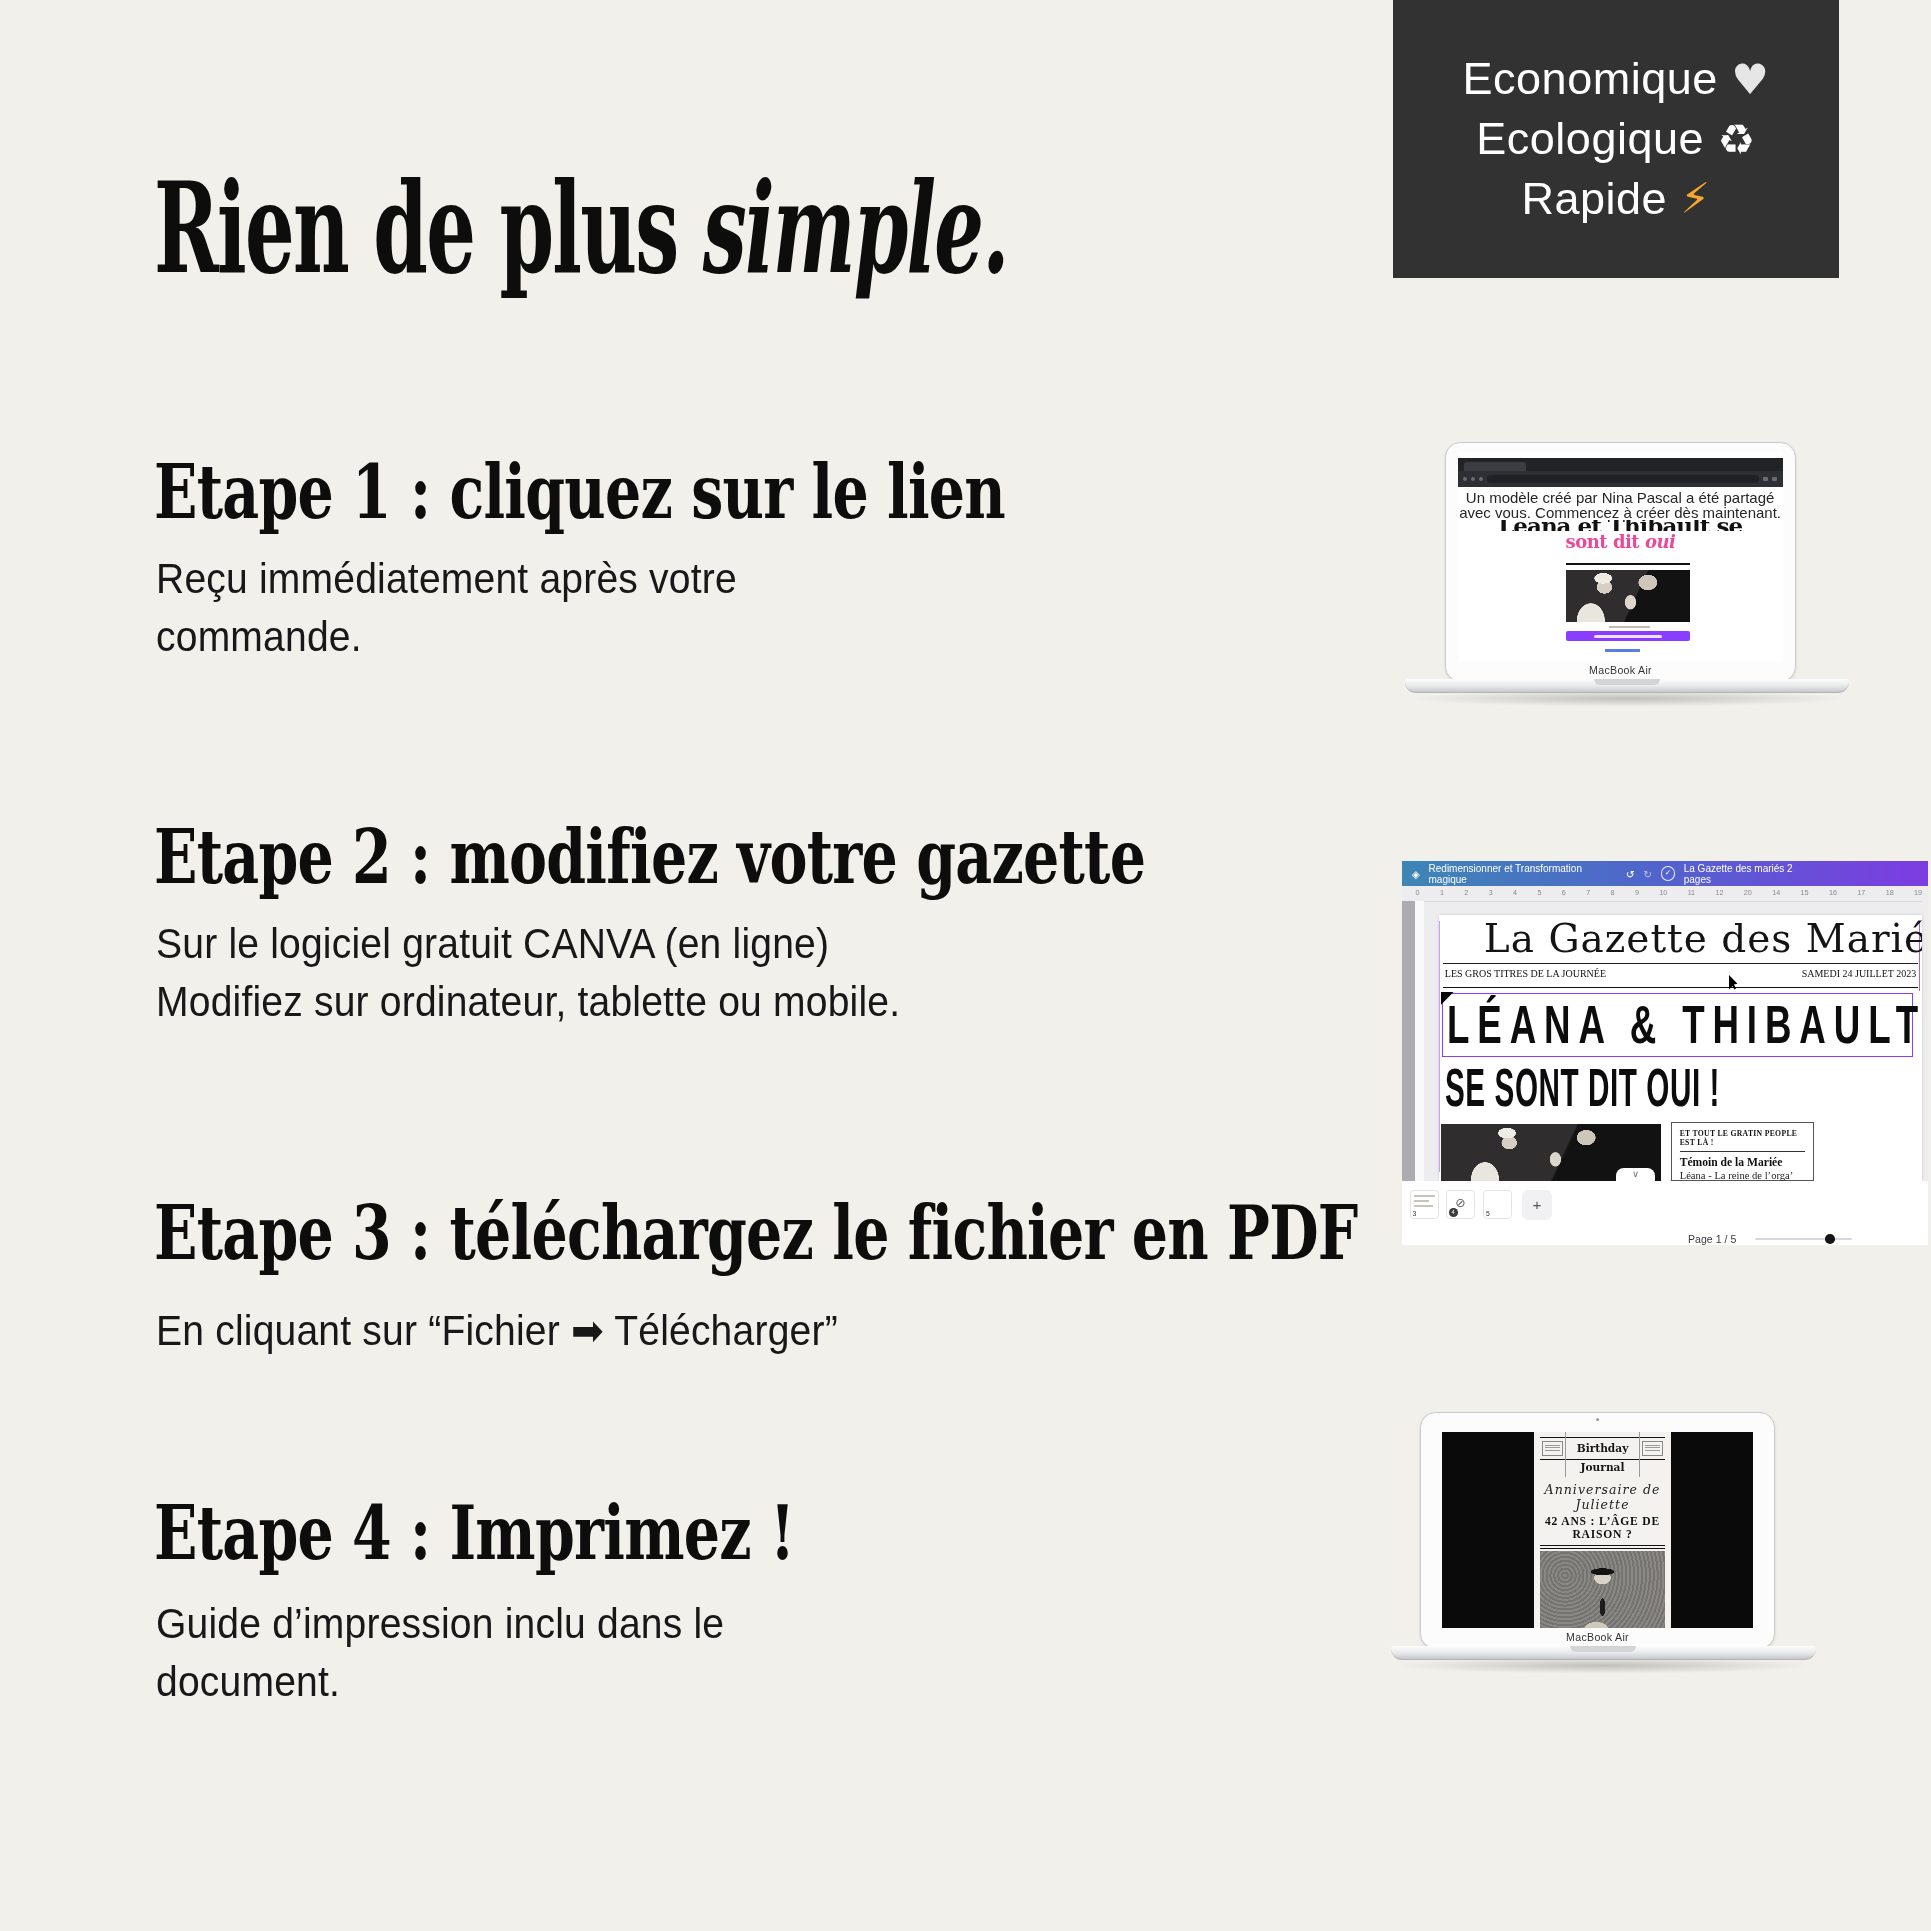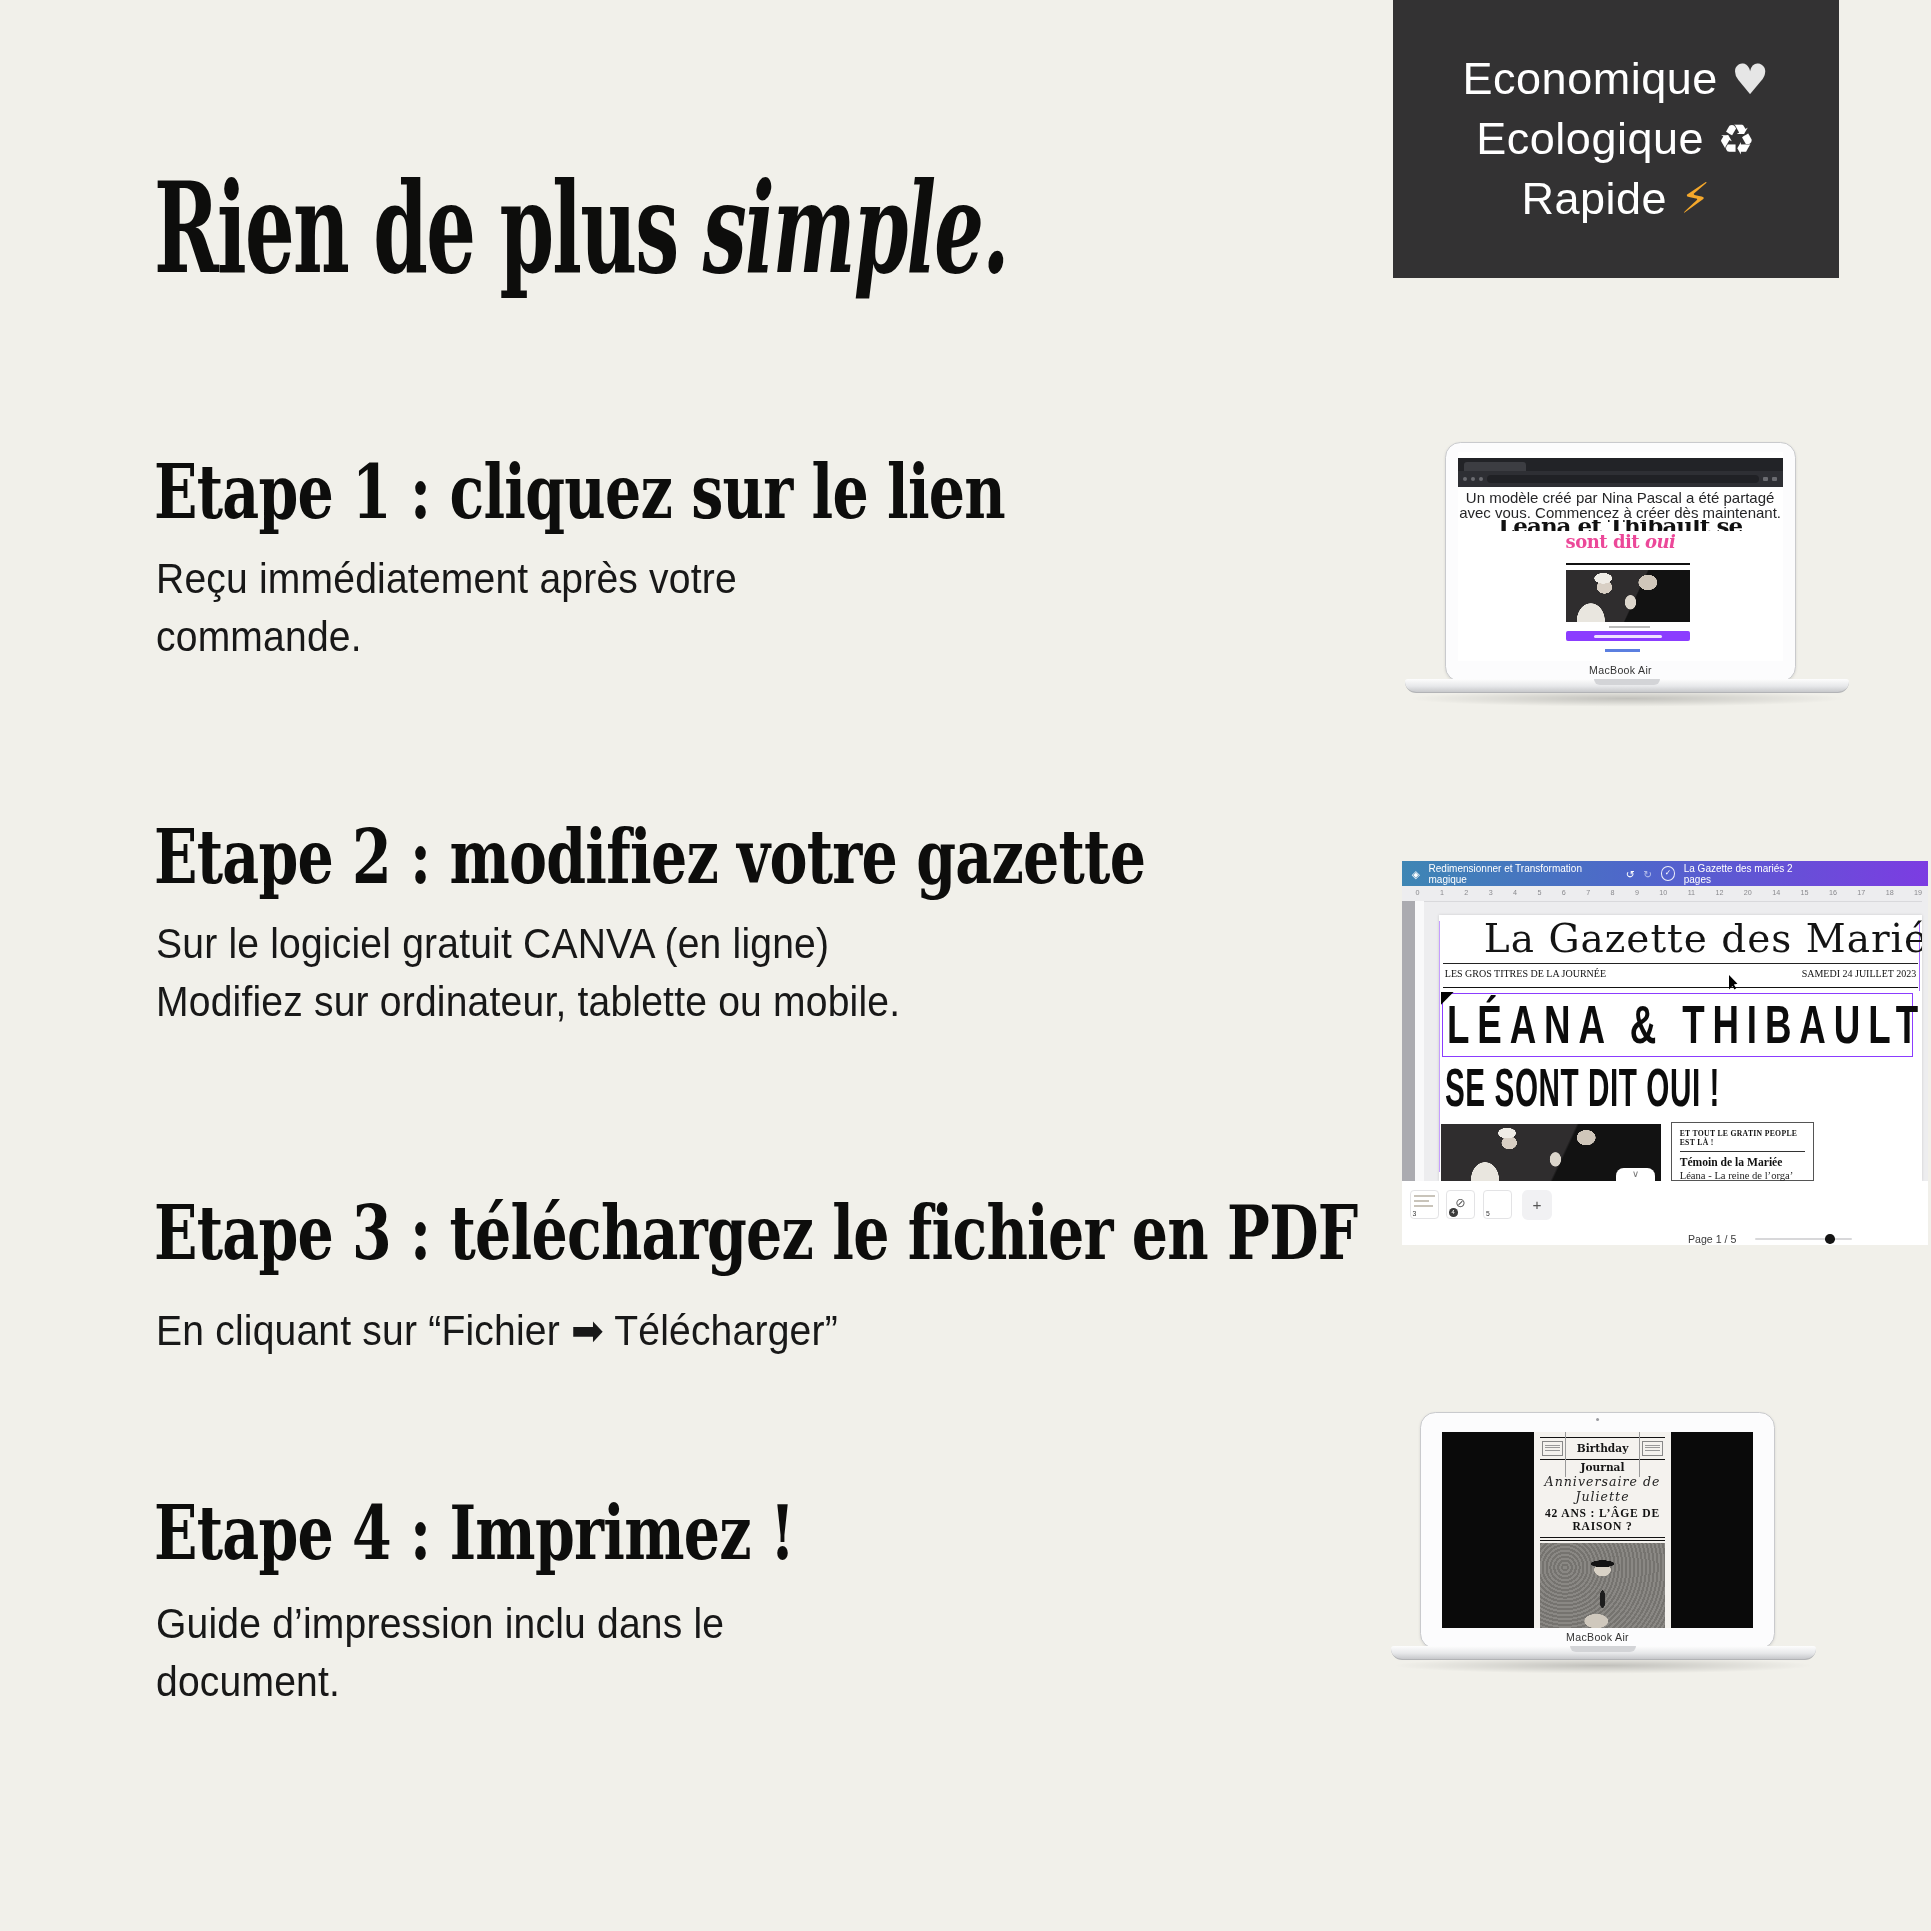--- a/index.html
+++ b/index.html
@@ -123,21 +123,21 @@
   
   .laptop2{left:1379px;top:1405px;width:448px;height:282px;}
   .laptop2 .lap-lid{left:41px;top:6.8px;width:353px;height:235px;}
   .screen2{position:absolute;left:21px;top:19.3px;width:311px;height:196px;background:#0a0a0a;overflow:hidden;}
   .bj-page{position:absolute;left:92px;top:0;width:137px;height:196px;background:#f4f2ee;box-sizing:border-box;}
   .bj-mastrow{margin:4.8px 5.8px 0;height:21px;display:flex;align-items:center;border-top:1.4px solid #111;border-bottom:1.4px solid #111;}
   .bj-minibox{width:19.3px;height:13.5px;border:1px solid #888;margin:0 1.9px;position:relative;}
   .bj-minibox i{position:absolute;left:1.9px;right:1.9px;height:1px;background:#999;display:block;}
   .bj-title{flex:1;text-align:center;font-family:"DejaVu Serif",serif;font-weight:bold;font-size:10.6px;color:#161616;
             border-left:1px solid #999;border-right:1px solid #999;line-height:19.3px;}
-  .bj-script{text-align:center;font-family:"DejaVu Serif",serif;font-style:italic;font-size:12.6px;color:#222;margin-top:14px;letter-spacing:1px;}
+  .bj-script{text-align:center;font-family:"DejaVu Serif",serif;font-style:italic;font-size:12.6px;color:#222;margin-top:22px;letter-spacing:1px;}
   .bj-headline{text-align:center;font-family:"Liberation Serif",serif;font-weight:bold;font-size:11.6px;letter-spacing:0.8px;color:#111;margin-top:2.9px;}
   .bj-dblrule{margin:3.9px 5.8px 0;height:1.9px;border-top:1px solid #111;border-bottom:1px solid #111;}
   .photo3{margin:2.9px 5.8px 0;height:122px;position:relative;overflow:hidden;
      background-color:#7e7c78;background-image:
      radial-gradient(ellipse 16.4px 4.8px at 50% 17%,#141414 70%,transparent 73%),
      radial-gradient(ellipse 13.5px 10.6px at 50% 22%,#d9d2c6 60%,transparent 63%),
      radial-gradient(ellipse 4.8px 14.5px at 50% 46%,#1d1d1d 60%,transparent 63%),
      radial-gradient(ellipse 21px 12.6px at 45% 64%,#cfc8bd 55%,transparent 58%),
      repeating-radial-gradient(circle at 20% 20%,#8a8884 0 1.9px,#75736f 1.9px 3.9px);}
   .bj-cap{position:absolute;left:0;width:100%;text-align:center;font-weight:bold;font-size:9.7px;color:#f3f3f0;

